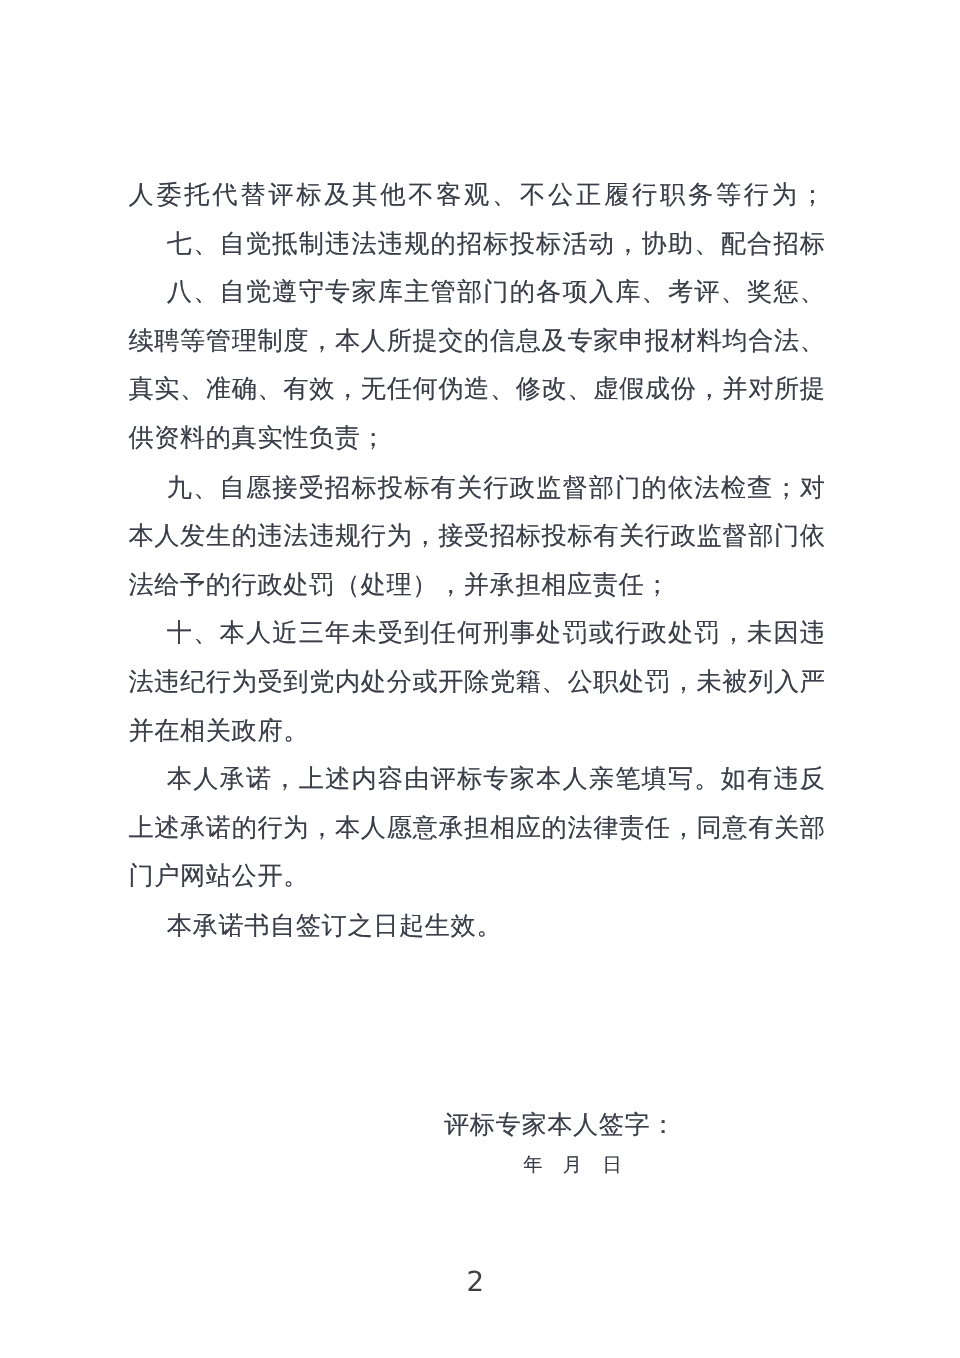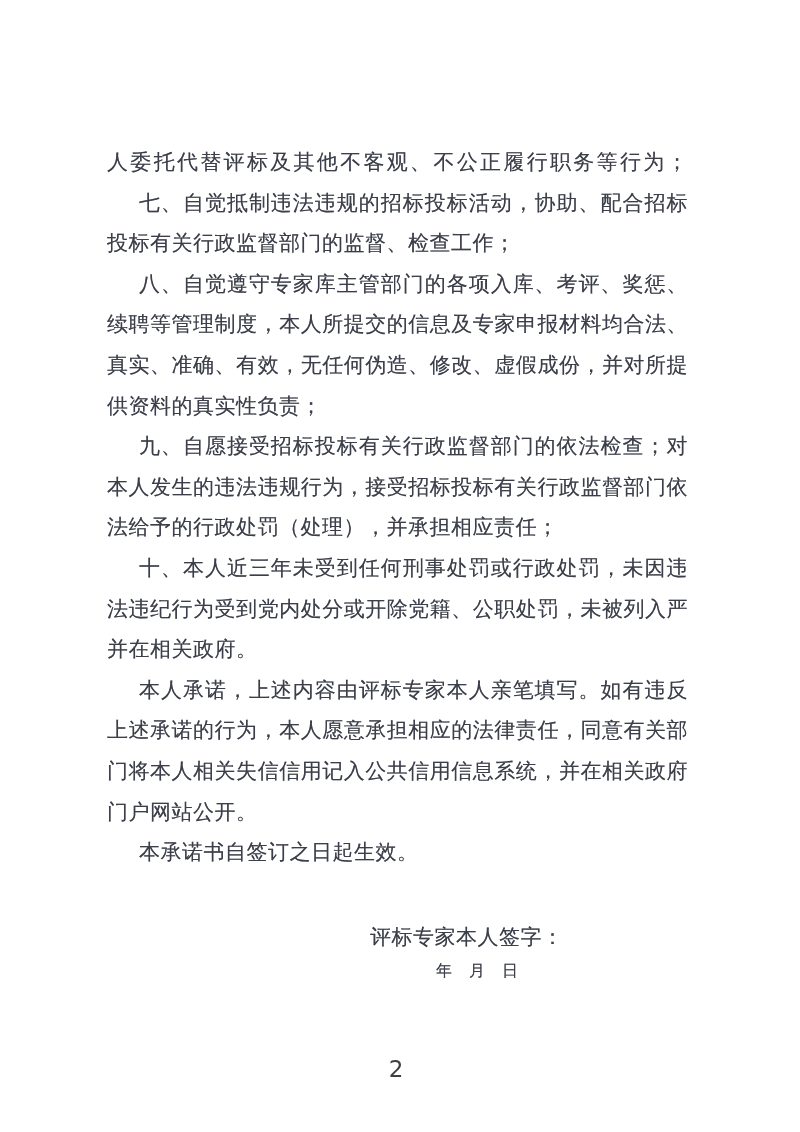--- a/index.html
+++ b/index.html
@@ -68,33 +68,31 @@
     font-family: "DejaVu Sans", "Liberation Sans", sans-serif;
   }
 </style>
 </head>
 <body>
 
 <div class="page" style="background: rgb(255, 255, 255);">
   <div class="text-block" id="lines-container" style="color: rgb(60, 63, 74);">
       <div class="line full">人委托代替评标及其他不客观、不公正履行职务等行为；</div>
       <div class="line indent full">七、自觉抵制违法违规的招标投标活动，协助、配合招标</div>
-      <div class="line">投标有关行政监督部门的监督、检查工作；</div>
       <div class="line indent full">八、自觉遵守专家库主管部门的各项入库、考评、奖惩、</div>
       <div class="line full">续聘等管理制度，本人所提交的信息及专家申报材料均合法、</div>
       <div class="line full">真实、准确、有效，无任何伪造、修改、虚假成份，并对所提</div>
       <div class="line">供资料的真实性负责；</div>
       <div class="line indent full">九、自愿接受招标投标有关行政监督部门的依法检查；对</div>
       <div class="line full">本人发生的违法违规行为，接受招标投标有关行政监督部门依</div>
       <div class="line">法给予的行政处罚（处理），并承担相应责任；</div>
       <div class="line indent full">十、本人近三年未受到任何刑事处罚或行政处罚，未因违</div>
       <div class="line full">法违纪行为受到党内处分或开除党籍、公职处罚，未被列入严</div>
       <div class="line">并在相关政府。</div>
       <div class="line indent full">本人承诺，上述内容由评标专家本人亲笔填写。如有违反</div>
       <div class="line full">上述承诺的行为，本人愿意承担相应的法律责任，同意有关部</div>
-      <div class="line full">门将本人相关失信信用记入公共信用信息系统，并在相关政府</div>
       <div class="line">门户网站公开。</div>
       <div class="line indent">本承诺书自签订之日起生效。</div>
     </div>
   <div class="sig-label">评标专家本人签字：</div>
   <div class="date-line">年　月　日</div>
   <div class="page-number" style="color: rgb(63, 63, 63);">2</div>
 </div>
 
 </body></html>

